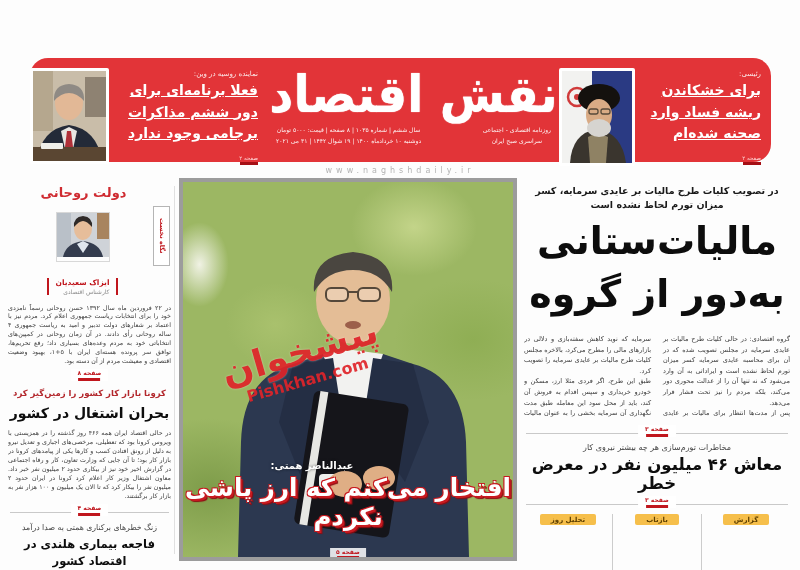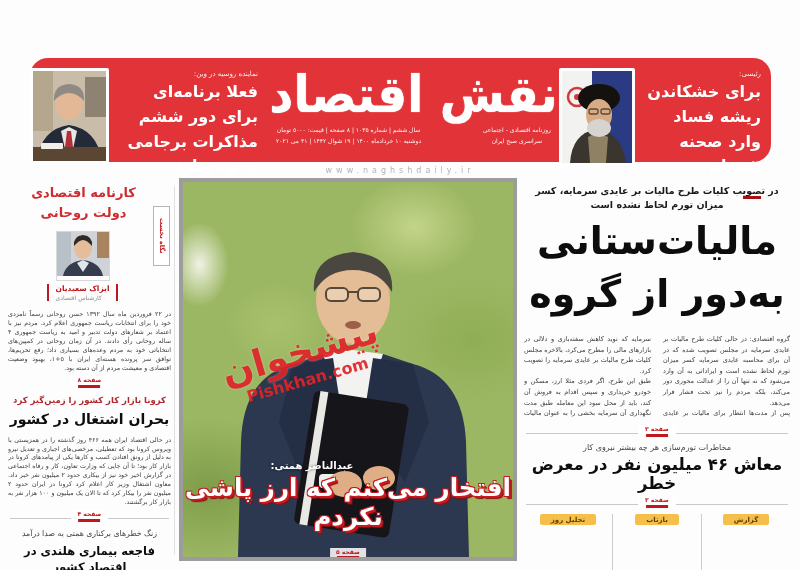--- a/index.html
+++ b/index.html
@@ -8,21 +8,21 @@
 
   
   .banner{position:absolute;left:30px;top:58px;width:741px;height:104px;background:#e23438;border-radius:18px;display:flex;direction:rtl;color:#fff;}
   .promo{display:flex;align-items:flex-start;padding-top:8px;}
   .promo-raisi{width:212px;justify-content:flex-start;}
   .promo-ulyanov{width:238px;justify-content:flex-end;}
   .bphoto{background:#fff;border:3px solid #fff;border-radius:2px;margin-top:2px;flex:none;}
   .bphoto svg{display:block;}
   .promo-text{padding:4px 10px 0 6px;text-align:right;}
   .promo-kicker{font-size:7px;opacity:.9;margin-bottom:2px;}
-  .promo-headline{font-size:16px;font-weight:bold;line-height:1.55;}
+  .promo-headline{font-size:14px;font-weight:bold;line-height:1.55;text-decoration:underline;}
   .pageref-banner{display:inline-block;margin-top:3px;font-size:5.5px;color:#ffd9d9;text-align:center;}
   .pageref-banner::after{content:"";display:block;width:18px;height:2.5px;background:#a50f15;margin:1px auto 0;}
   .mast-center{flex:1;display:flex;flex-direction:column;align-items:center;justify-content:flex-start;padding-top:8px;}
   .logo{font-size:47px;font-weight:bold;letter-spacing:-2px;transform:scaleY(1.08);line-height:1.25;text-shadow:0 0 1px #fff;}
   .mast-info{width:100%;display:flex;direction:rtl;justify-content:space-between;padding:0 8px;box-sizing:border-box;font-size:6px;line-height:1.8;opacity:.95;}
   .mast-info .grp{text-align:center;}
 
   .website{position:absolute;top:166px;left:0;width:100%;text-align:center;font-size:8px;letter-spacing:4px;color:#b3b3b3;direction:ltr;}
 
   
@@ -64,21 +64,21 @@
   .caption-headline{font-size:24.5px;font-weight:900;color:#fff;letter-spacing:-1px;
     text-shadow:2px 2px 0 #c81a20,-1px -1px 0 #c81a20,1px -1px 0 #c81a20,-1px 1px 0 #c81a20,3px 3px 1px #8e0d12;}
   .photo-pageref{position:absolute;left:50%;bottom:-2px;transform:translateX(-50%);color:#c0161d;font-size:6px;font-weight:bold;background:rgba(255,255,255,.85);padding:0 6px;line-height:7px;}
   .photo-pageref::after{content:"";display:block;width:22px;height:3px;background:#c0161d;margin:1px auto 0;}
 
   
   .col-left{position:absolute;left:8px;top:183px;width:163px;}
   .fl-title{font-size:13px;font-weight:900;color:#cf2b31;text-align:center;line-height:1.5;padding-left:2px;padding-right:14px;}
   .fl-photo-wrap{display:flex;justify-content:center;margin-top:9px;padding-right:14px;}
   .fl-photo{border:1px solid #d8d8d8;}
-  .fl-author{display:inline-block;text-align:left;margin-top:3px;border-right:2px solid #c0161d;border-left:2px solid #c0161d;padding:0 7px;}
+  .fl-author{display:inline-block;text-align:right;margin-top:16px;border-right:2px solid #c0161d;border-left:2px solid #c0161d;padding:0 7px;}
   .fl-author-wrap{text-align:center;padding-right:14px;}
   .fl-name{font-size:7.5px;font-weight:bold;color:#c0161d;}
   .fl-role{font-size:6px;color:#8a8a8a;margin-top:1px;}
   .smallbody{margin-top:6px;font-size:6.3px;line-height:1.42;color:#3c3c3c;text-align:justify;overflow:hidden;}
   .fl-body{max-height:82px;}
   .emp-body{max-height:88px;}
   .sec-kicker-red{font-size:8.5px;font-weight:bold;color:#b3282d;text-align:center;line-height:1.5;}
   .sec-kicker{font-size:7.8px;color:#444;text-align:center;line-height:1.5;}
   .sec-headline{font-size:14px;font-weight:900;color:#0d0d0d;text-align:center;margin-top:3px;line-height:1.45;}
   .sec-headline.sm{font-size:11.5px;}
@@ -230,21 +230,20 @@
       <div class="caption-headline">افتخار می‌کنم که ارز پاشی نکردم</div>
     </div>
     <div class="photo-pageref">صفحه ۵</div>
   </div>
 
   <div class="first-look-tab">نگاه نخست</div>
   <div class="vline"></div>
 
   <div class="col-left">
     <div class="fl-title">
-      <div>کارنامه اقتصادی</div>
       <div>دولت روحانی</div>
     </div>
 
     <div class="fl-photo-wrap">
       <div class="fl-photo">
         <svg width="52" height="44" viewBox="0 0 52 44">
           <rect x="0" y="0" width="52" height="44" fill="#cfd3d8"></rect>
           <rect x="0" y="0" width="14" height="44" fill="#b9c0c8"></rect>
           <rect x="40" y="0" width="12" height="26" fill="#a8845f"></rect>
           <path d="M6,44 Q9,30 26,28 Q43,30 46,44 Z" fill="#343c4e"></path>

